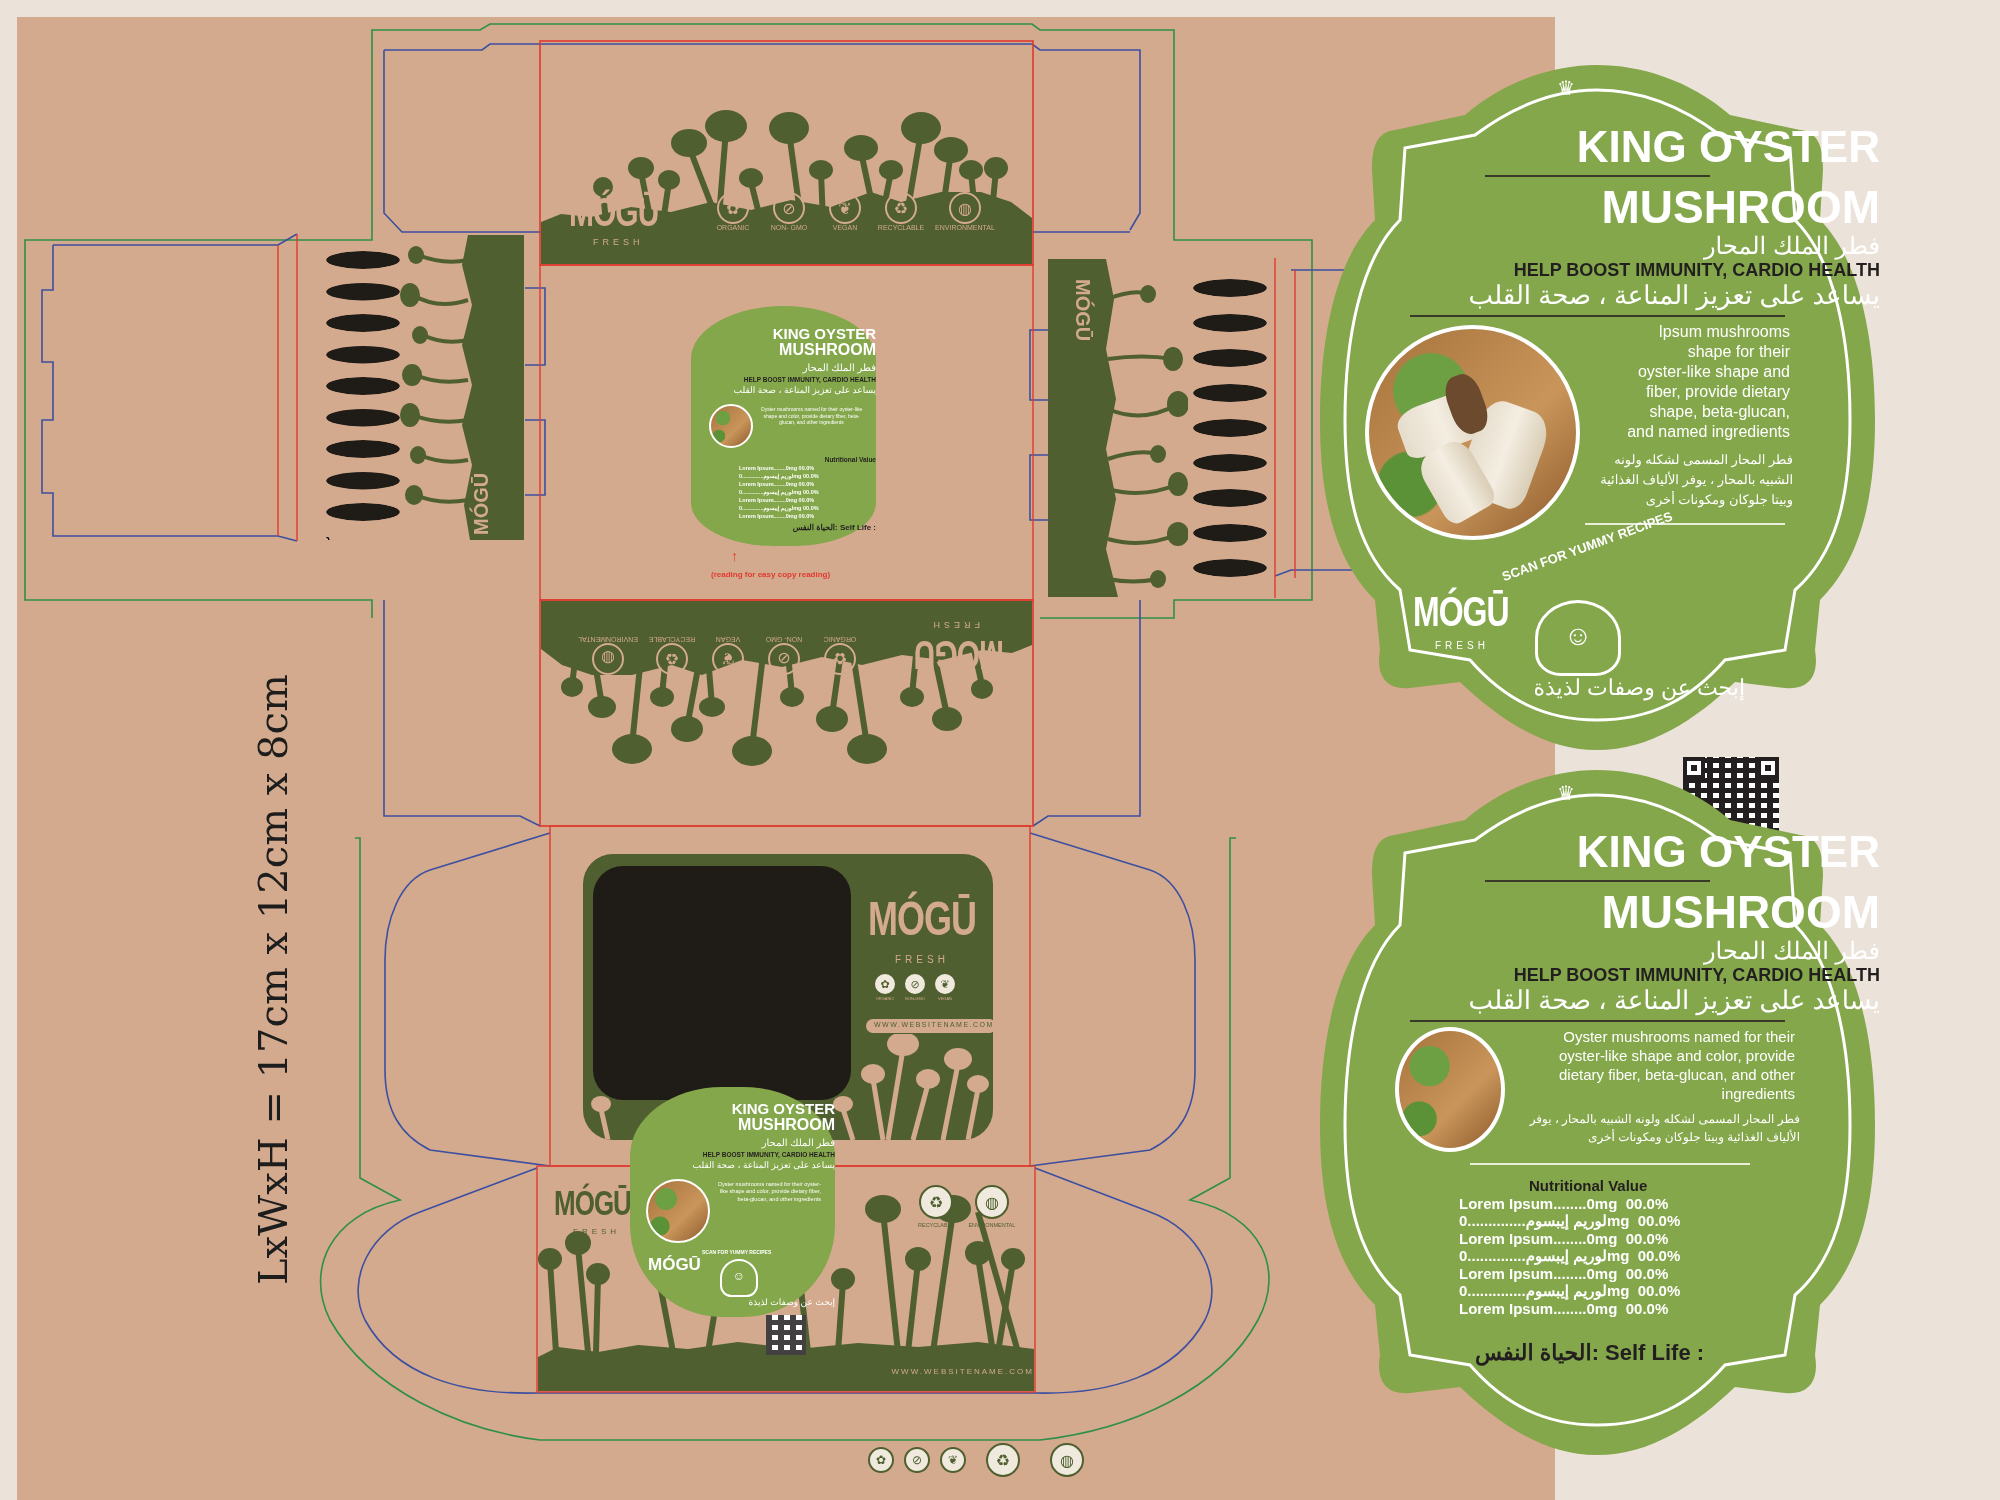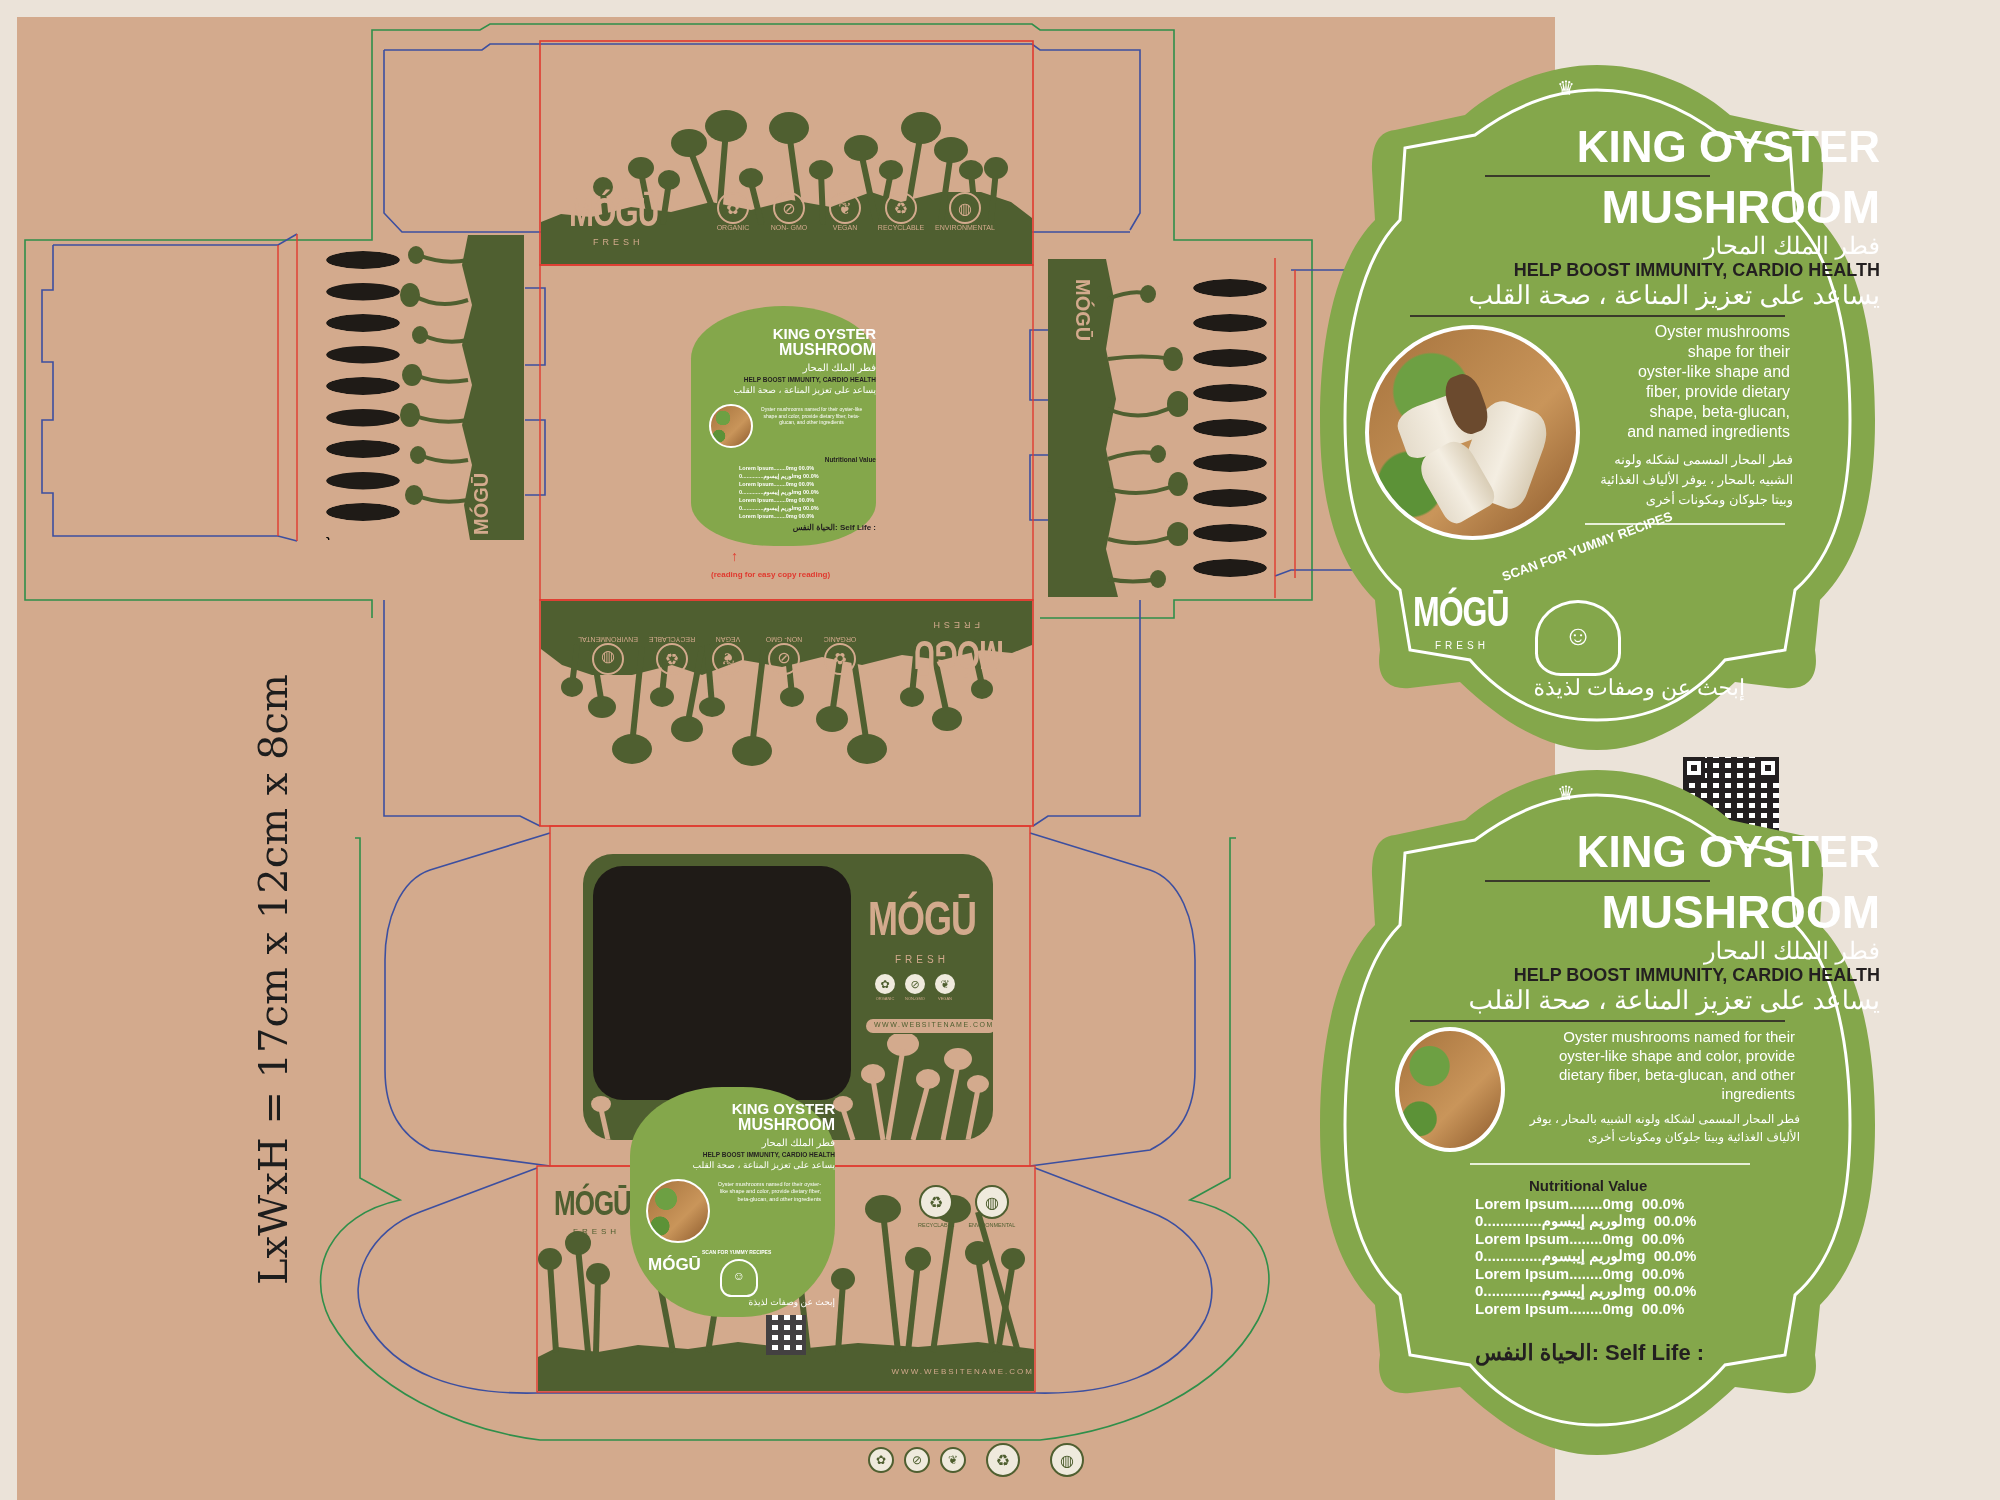--- a/index.html
+++ b/index.html
@@ -411,21 +411,21 @@
   <div class="abs center dark" style="left:0;width:565px;top:200px;font-weight:700;font-size:18px;">HELP BOOST IMMUNITY, CARDIO HEALTH</div>
   <div class="abs center wtxt" style="left:0;width:565px;top:220px;font-size:26px;">يساعد على تعزيز المناعة ، صحة القلب</div>
   <div class="abs" style="left:95px;top:255px;width:375px;height:2px;background:#3a3a2a;"></div>
   <div class="abs circle-img" style="left:50px;top:265px;width:215px;height:215px;">
     <div class="stem" style="left:30px;top:70px;width:85px;height:50px;transform:rotate(-20deg);"></div>
     <div class="stem" style="left:100px;top:75px;width:70px;height:100px;transform:rotate(20deg);"></div>
     <div class="stem" style="left:60px;top:115px;width:55px;height:75px;transform:rotate(-30deg);"></div>
     <div class="cap" style="left:80px;top:45px;width:35px;height:60px;transform:rotate(-20deg);"></div>
   </div>
   <div class="abs wtxt" style="left:275px;top:262px;width:200px;font-size:16px;line-height:20px;text-align:right;">
-    <div>Oyster mushrooms</div>
+    <div>Ipsum mushrooms</div>
       <div>shape for their</div>
       <div>oyster-like shape and</div>
       <div>fiber, provide dietary</div>
       <div>shape, beta-glucan,</div>
       <div>and named ingredients</div>
   </div>
   <div class="abs wtxt" style="left:268px;top:390px;width:210px;font-size:13px;line-height:20px;text-align:right;direction:rtl;">فطر المحار المسمى لشكله ولونه الشبيه بالمحار ، يوفر الألياف الغذائية وبيتا جلوكان ومكونات أخرى</div>
   <div class="abs" style="left:270px;top:463px;width:200px;height:2px;background:#e7efd9;"></div>
   <div class="abs wtxt mogu" style="left:98px;top:530px;font-size:32px;">MÓGŪ</div>
   <div class="abs wtxt fresh" style="left:120px;top:580px;font-size:10px;">FRESH</div>
@@ -451,21 +451,21 @@
   <div class="abs center wtxt" style="left:0;width:565px;top:120px;font-weight:700;font-size:46px;">MUSHROOM</div>
   <div class="abs center wtxt" style="left:0;width:565px;top:172px;font-size:24px;">فطر الملك المحار</div>
   <div class="abs center dark" style="left:0;width:565px;top:200px;font-weight:700;font-size:18px;">HELP BOOST IMMUNITY, CARDIO HEALTH</div>
   <div class="abs center wtxt" style="left:0;width:565px;top:220px;font-size:26px;">يساعد على تعزيز المناعة ، صحة القلب</div>
   <div class="abs" style="left:95px;top:255px;width:375px;height:2px;background:#3a3a2a;"></div>
   <div class="abs circle-img" style="left:80px;top:262px;width:110px;height:125px;"></div>
   <div class="abs wtxt center" style="left:200px;top:262px;width:280px;font-size:15px;line-height:19px;">Oyster mushrooms named for their oyster-like shape and color, provide dietary fiber, beta-glucan, and other ingredients</div>
   <div class="abs wtxt center" style="left:200px;top:345px;width:285px;font-size:12px;line-height:18px;direction:rtl;">فطر المحار المسمى لشكله ولونه الشبيه بالمحار ، يوفر الألياف الغذائية وبيتا جلوكان ومكونات أخرى</div>
   <div class="abs" style="left:155px;top:398px;width:280px;height:2px;background:#e7efd9;"></div>
   <div class="abs dark" style="left:214px;top:412px;font-weight:700;font-size:15px;">Nutritional Value</div>
-  <div class="abs" style="left:160px;top:430px;">
+  <div class="abs" style="left:144px;top:430px;">
     <div class="nut-row"><span>Lorem Ipsum........</span><span>0mg</span>&nbsp;&nbsp;<span>00.0%</span></div>
     <div class="nut-row"><span>لوريم إيبسوم..............</span><span>0mg</span>&nbsp;&nbsp;<span>00.0%</span></div>
     <div class="nut-row"><span>Lorem Ipsum........</span><span>0mg</span>&nbsp;&nbsp;<span>00.0%</span></div>
     <div class="nut-row"><span>لوريم إيبسوم..............</span><span>0mg</span>&nbsp;&nbsp;<span>00.0%</span></div>
     <div class="nut-row"><span>Lorem Ipsum........</span><span>0mg</span>&nbsp;&nbsp;<span>00.0%</span></div>
     <div class="nut-row"><span>لوريم إيبسوم..............</span><span>0mg</span>&nbsp;&nbsp;<span>00.0%</span></div>
     <div class="nut-row"><span>Lorem Ipsum........</span><span>0mg</span>&nbsp;&nbsp;<span>00.0%</span></div>
   </div>
   <div class="abs dark" style="left:160px;top:575px;font-weight:700;font-size:22px;white-space:nowrap;"><span>الحياة النفس:</span> <span>Self Life :</span></div>
 </div>

